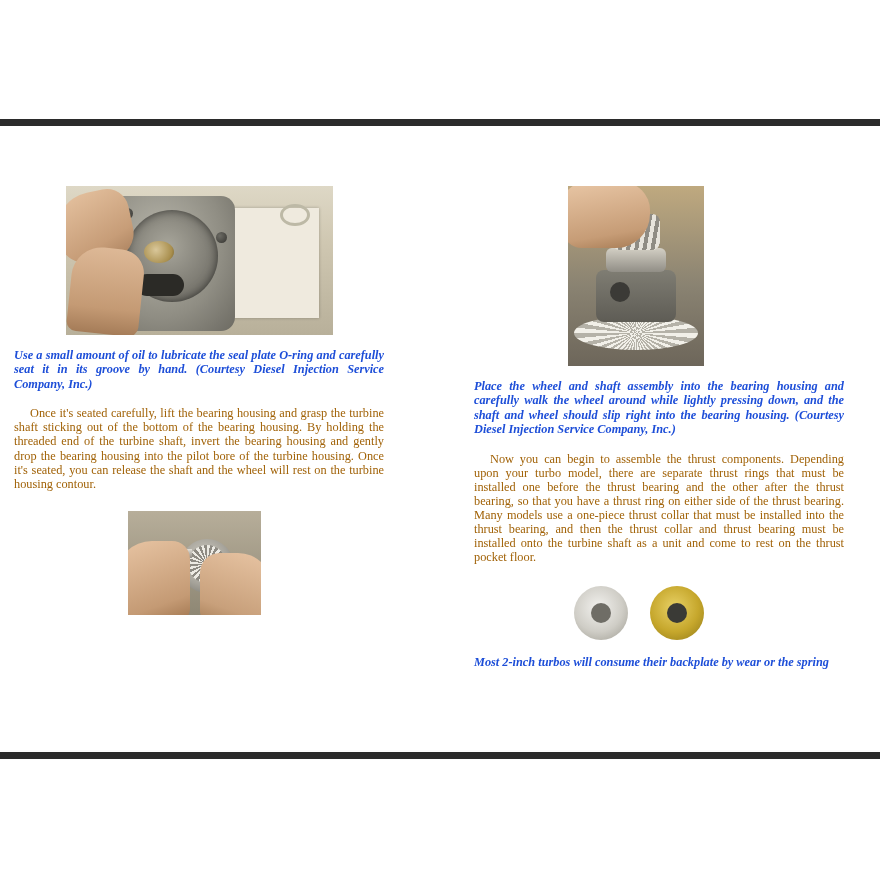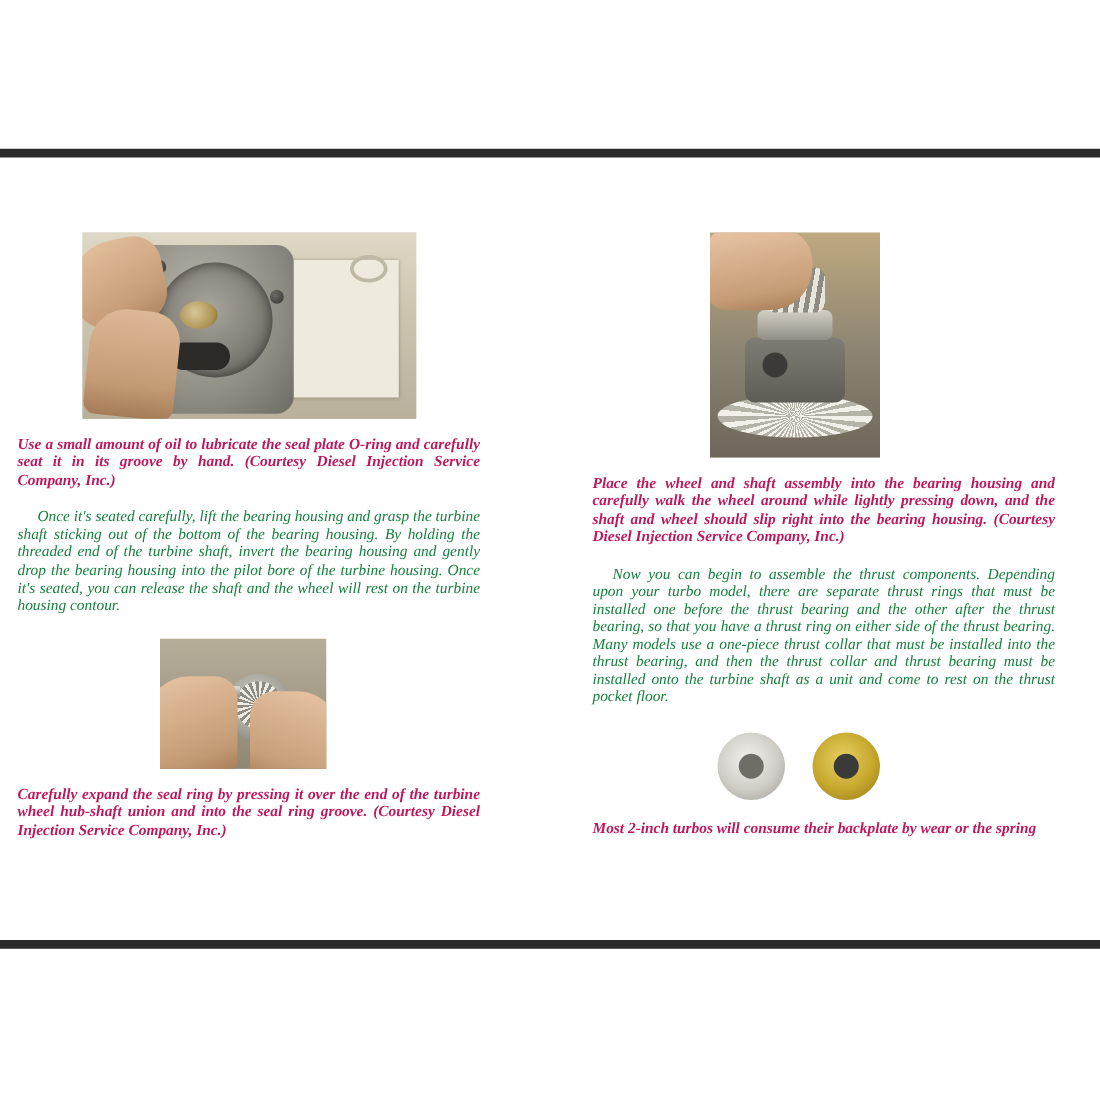--- a/index.html
+++ b/index.html
@@ -43,33 +43,32 @@
     box-sizing: border-box;
   }
   .col-left { margin-left: 14px; }
   .col-right { margin-left: 90px; }
 
   p {
     margin: 0 0 0 0;
     font-size: 12.3px;
     line-height: 14.1px;
     text-align: justify;
-    color: #15803d;
-    font-style: italic;
+    color: #a16207;
   }
   p.body {
     text-indent: 16px;
   }
   p.caption {
     font-style: italic;
     font-weight: bold;
     font-size: 12.3px;
     line-height: 14.4px;
     text-align: justify;
-    color: #be185d;
+    color: #1d4ed8;
   }
   .gap-m { height: 15px; }
   .gap-l { height: 20px; }
 
   
   .photo {
     position: relative;
     overflow: hidden;
     background: #6e6a5d;
   }
@@ -296,21 +295,20 @@
 
       <div class="photo photo-2">
         <div class="p2-bg"></div>
         <div class="p2-wheel"></div>
         <div class="p2-blades"></div>
         <div class="p2-shaft"></div>
         <div class="p2-hand-l"></div>
         <div class="p2-hand-r"></div>
       </div>
 
-      <p class="caption">Carefully expand the seal ring by pressing it over the end of the turbine wheel hub-shaft union and into the seal ring groove. (Courtesy Diesel Injection Service Company, Inc.)</p>
 
     </div>
 
     <div class="col col-right">
 
       <div class="photo photo-3">
         <div class="p3-bg"></div>
         <div class="p3-base"></div>
         <div class="p3-housing"></div>
         <div class="p3-collar"></div>

